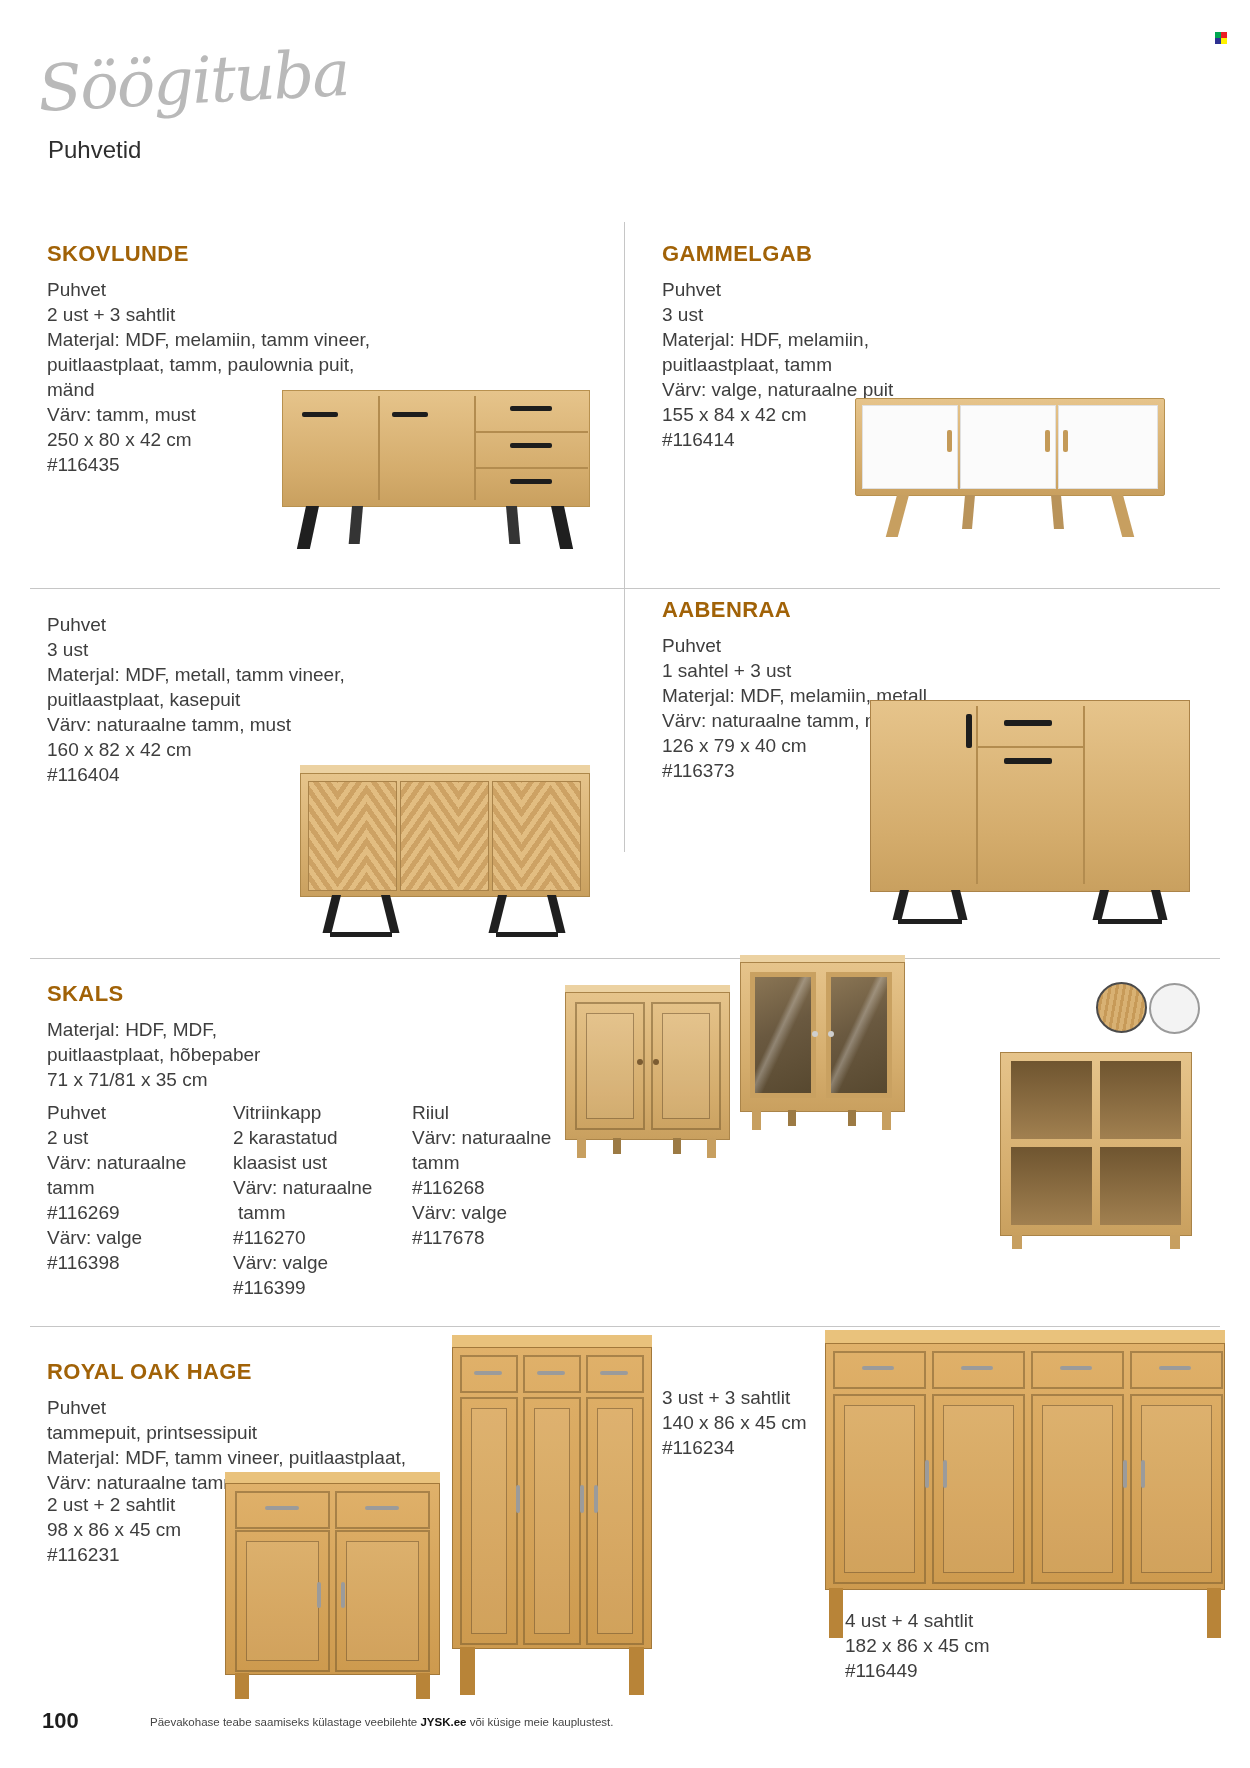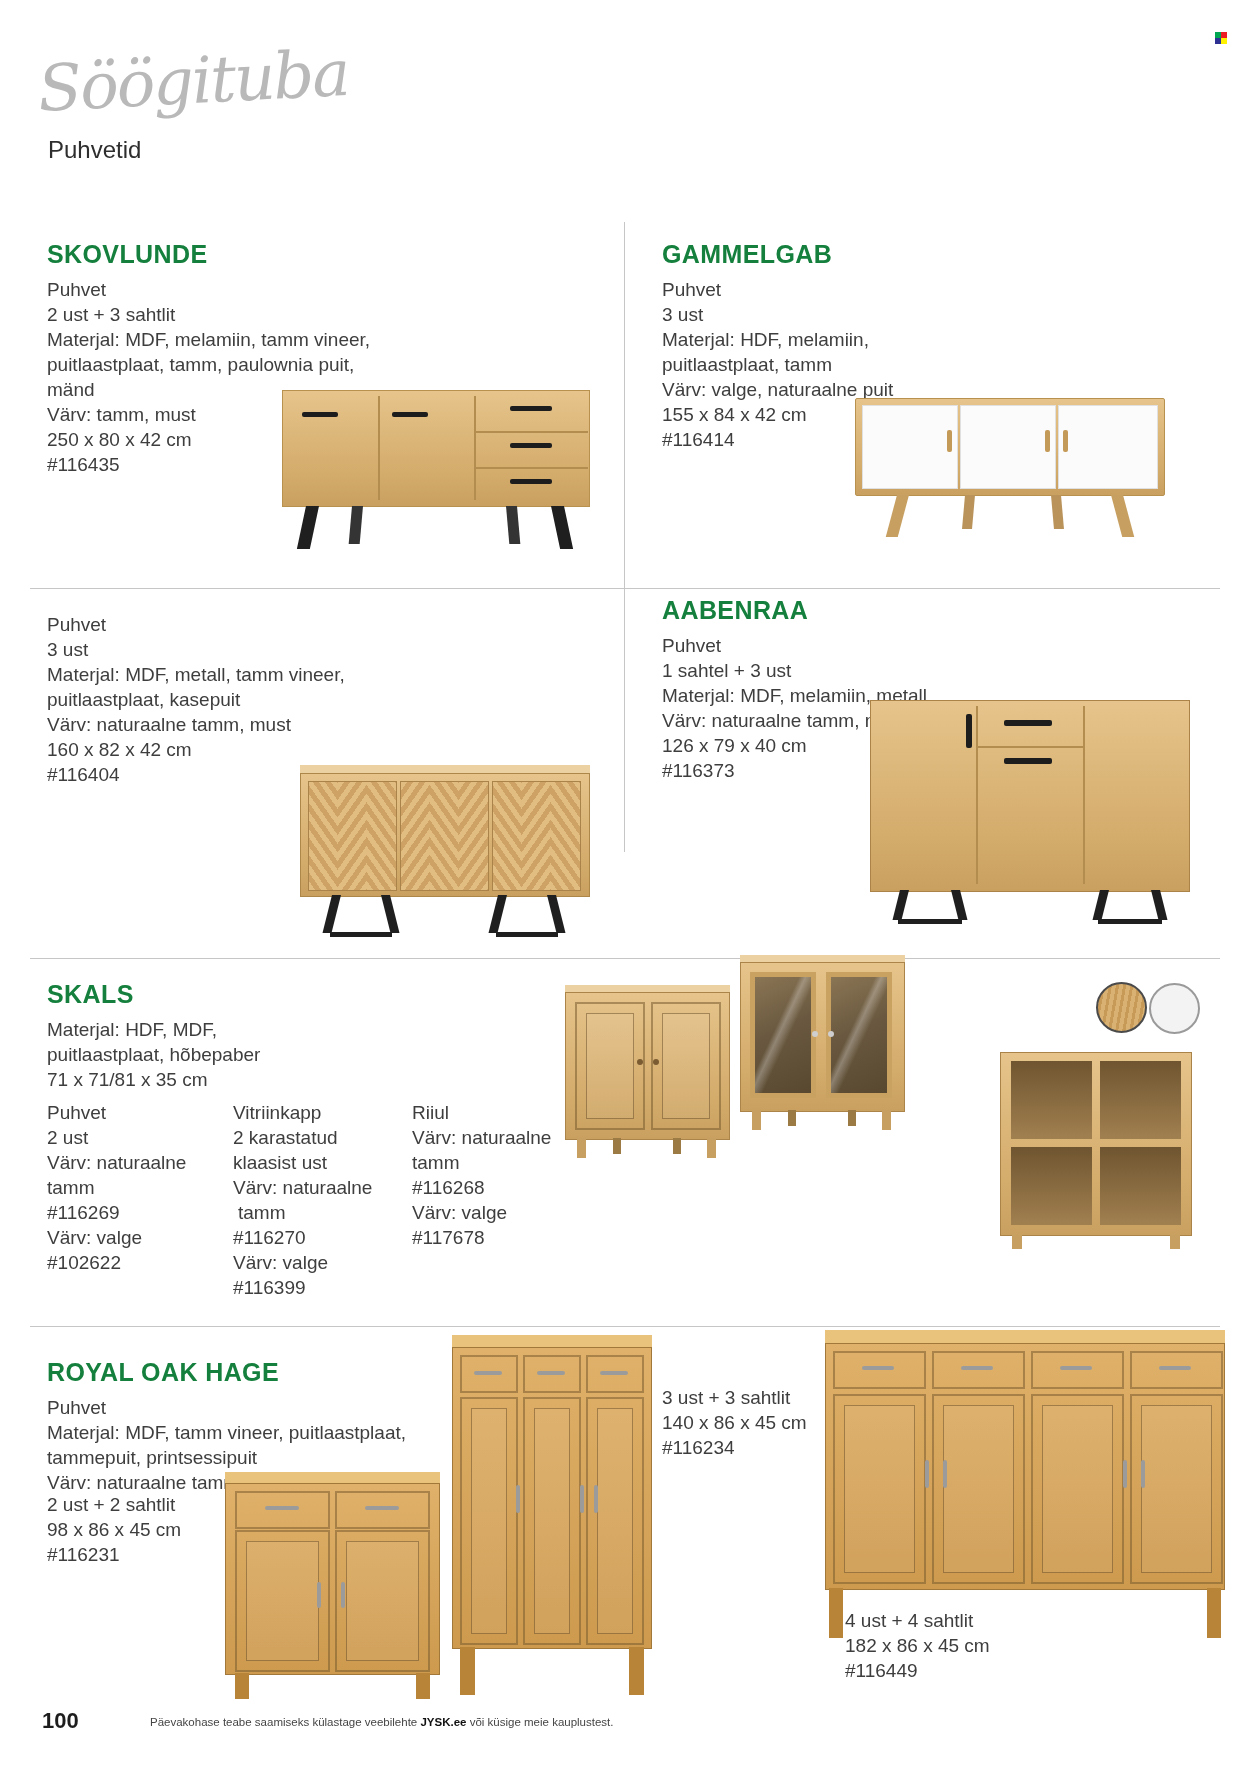--- a/index.html
+++ b/index.html
@@ -5,21 +5,21 @@
   html,body{margin:0;padding:0;background:#fff;}
   .page{position:relative;width:1250px;height:1768px;background:#ffffff;overflow:hidden;
         font-family:"Liberation Sans",sans-serif;color:#3e3e3e;}
   .abs{position:absolute;}
   .logo{position:absolute;left:38px;top:44px;font-family:"DejaVu Serif",serif;font-style:italic;
         font-size:64px;color:#b9b9b9;transform:rotate(-3deg);letter-spacing:-2px;}
   .cat{position:absolute;left:48px;top:136px;font-size:24px;color:#2e2e2e;}
   .hline{position:absolute;height:1px;background:#c6c6c6;}
   .vline{position:absolute;width:1px;background:#c6c6c6;}
   .tblock{position:absolute;font-size:19px;line-height:25px;color:#3e3e3e;width:340px;}
-  .ptitle{margin:0 0 9px 0;font-size:25px;line-height:28px;color:#15803d;font-weight:bold;letter-spacing:.4px;}
+  .ptitle{margin:0 0 9px 0;font-size:22px;line-height:28px;color:#a16207;font-weight:bold;letter-spacing:.4px;}
   .pl{display:block;}
   
   .wood{background:linear-gradient(180deg,#e6c48b 0%,#d4ac6c 70%,#c9a05f 100%);}
   .woodlip{background:#ecd2a2;border-bottom:1px solid #b08a4d;}
   .honey{background:linear-gradient(180deg,#e0b16a 0%,#cd9a4e 100%);}
   .honeylip{background:#e9c27c;border-bottom:1px solid #a2783a;}
   .seam{position:absolute;background:#b38c4f;}
   .hb{position:absolute;border:1px solid #a9834a;display:flex;}
   .hb1{flex:1;background:repeating-linear-gradient(55deg,#e2bd81 0 5px,#cda264 5px 10px);}
   .hb2{flex:1;background:repeating-linear-gradient(125deg,#e2bd81 0 5px,#cda264 5px 10px);}
@@ -193,21 +193,21 @@
     <span class="pl">71 x 71/81 x 35 cm</span>
   </div>
 
   <div class="tblock" style="left:47px;top:1100px;width:175px;">
     <span class="pl">Puhvet</span>
     <span class="pl">2 ust</span>
     <span class="pl">Värv: naturaalne</span>
     <span class="pl">tamm</span>
     <span class="pl">#116269</span>
     <span class="pl">Värv: valge</span>
-    <span class="pl">#102622</span>
+    <span class="pl">#116398</span>
   </div>
   <div class="tblock" style="left:233px;top:1100px;width:175px;">
     <span class="pl">Vitriinkapp</span>
     <span class="pl">2 karastatud</span>
     <span class="pl">klaasist ust</span>
     <span class="pl">Värv: naturaalne</span>
     <span class="pl" style="padding-left:5px;">tamm</span>
     <span class="pl">#116270</span>
     <span class="pl">Värv: valge</span>
     <span class="pl">#116399</span>
@@ -264,22 +264,22 @@
     <div class="legw" style="left:12px;top:183px;width:10px;height:14px;"></div>
     <div class="legw" style="left:170px;top:183px;width:10px;height:14px;"></div>
   </div>
 
   <div class="swatch" style="left:1096px;top:982px;border:2px solid #4a4a4a;background:repeating-linear-gradient(100deg,#d8b173 0 4px,#c79a58 4px 7px);"></div>
   <div class="swatch" style="left:1149px;top:983px;border:2px solid #9a9a9a;background:#f3f3f3;"></div>
 
   <div class="tblock" style="left:47px;top:1358px;width:400px;">
     <h3 class="ptitle">ROYAL OAK HAGE</h3>
     <span class="pl">Puhvet</span>
+    <span class="pl">tammepuit, printsessipuit</span>
     <span class="pl">Materjal: MDF, tamm vineer, puitlaastplaat,</span>
-    <span class="pl">tammepuit, printsessipuit</span>
     <span class="pl">Värv: naturaalne tamm</span>
   </div>
   <div class="tblock" style="left:47px;top:1492px;width:200px;">
     <span class="pl">2 ust + 2 sahtlit</span>
     <span class="pl">98 x 86 x 45 cm</span>
     <span class="pl">#116231</span>
   </div>
   <div class="tblock" style="left:662px;top:1385px;width:200px;">
     <span class="pl">3 ust + 3 sahtlit</span>
     <span class="pl">140 x 86 x 45 cm</span>

